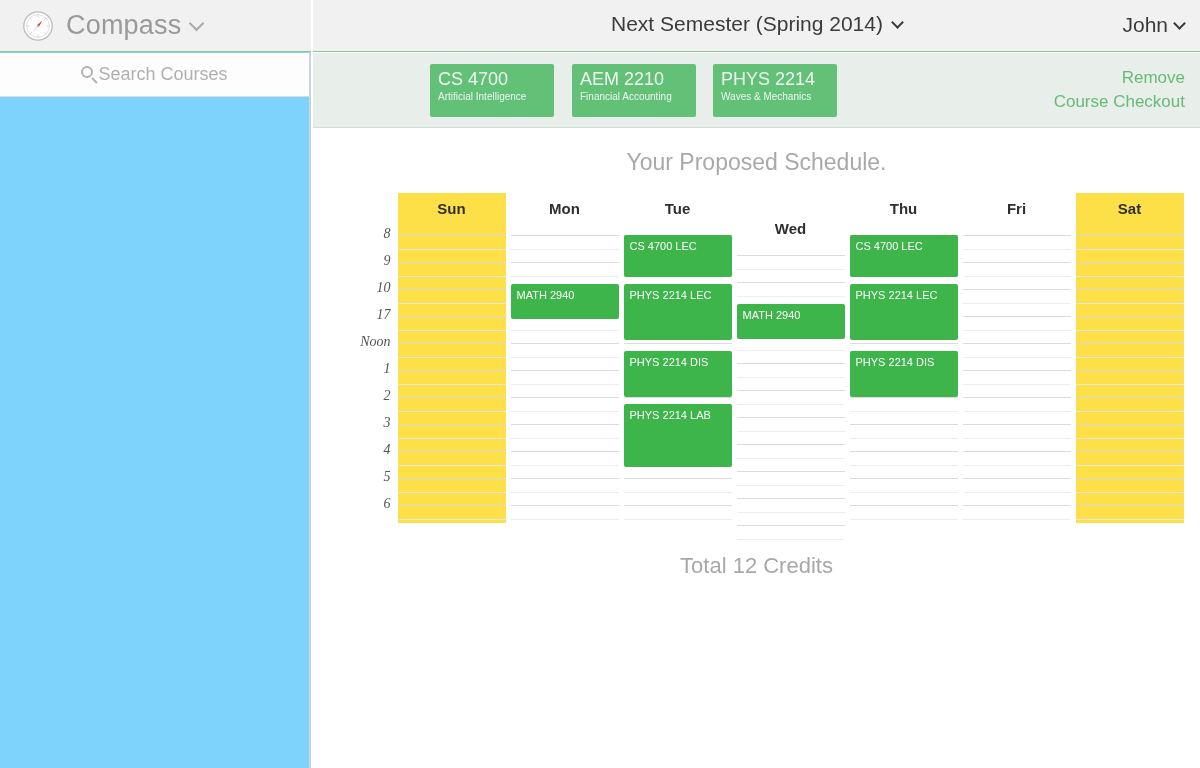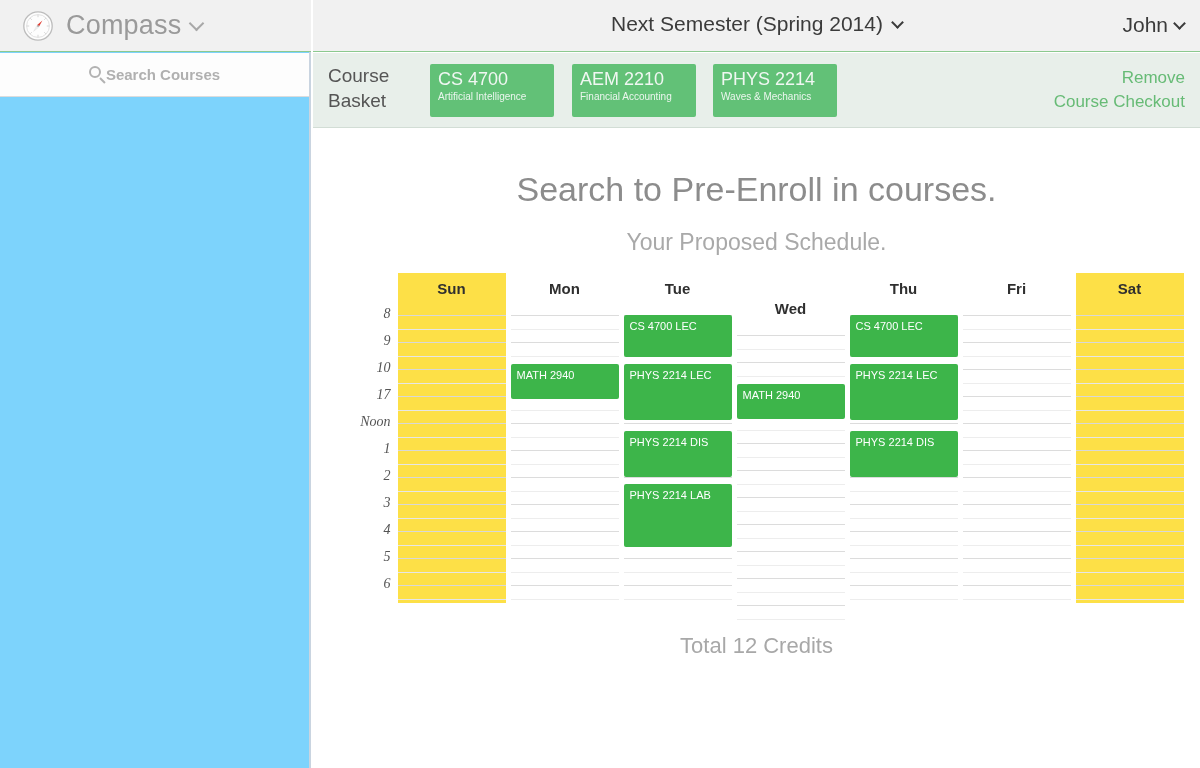--- a/index.html
+++ b/index.html
@@ -42,21 +42,21 @@
   .mag { width: 17px; height: 17px; position: relative; flex: 0 0 17px; }
   .mag i {
     position: absolute; left: 0; top: 0; width: 12px; height: 12px;
     border: 2px solid #b2b2b2; border-radius: 50%;
   }
   .mag b {
     position: absolute; left: 11px; top: 11px; width: 7px; height: 2px;
     background: #b2b2b2; transform: rotate(45deg); transform-origin: left center;
   }
   #search-placeholder {
-    font-size: 15px; color: #b0b0b0; font-weight: 700;
+    font-size: 18px; color: #b0b0b0; font-weight: 400;
   }
 
   
   #topbar {
     position: absolute; left: 313px; top: 0; width: 887px; height: 52px;
     background: #f1f1f1; border-bottom: 1px solid #8cc98f;
   }
   #semester-select {
     position: absolute; left: 0; right: 0; top: 12px; text-align: center;
     font-size: 21px; color: #3b3b3b; font-weight: 400;
@@ -177,24 +177,20 @@
   <div id="topbar">
     <div id="semester-select">
       <span>Next Semester (Spring 2014)</span><i class="chev"></i>
     </div>
     <div id="user-menu">
       <span>John</span><i class="chev"></i>
     </div>
   </div>
 
   <div id="basket">
-    <div id="basket-label">
-      <div>Course</div>
-      <div>Basket</div>
-    </div>
     <div id="basket-chips">
         <div class="course-chip" style="left: 117px;">
           <div class="chip-code">CS 4700</div>
           <div class="chip-title">Artificial Intelligence</div>
         </div>
         <div class="course-chip" style="left: 259px;">
           <div class="chip-code">AEM 2210</div>
           <div class="chip-title">Financial Accounting</div>
         </div>
         <div class="course-chip" style="left: 400px;">
@@ -202,21 +198,20 @@
           <div class="chip-title">Waves &amp; Mechanics</div>
         </div>
       </div>
     <div id="basket-actions">
       <span class="basket-action">Remove</span>
       <span class="basket-action">Course Checkout</span>
     </div>
   </div>
 
   <div id="main">
-    <div id="h1">Search to Pre-Enroll in courses.</div>
     <div id="h2">Your Proposed Schedule.</div>
 
     <div id="schedule">
       <div class="timecol">
           <div class="time-label" style="top: 33px;">8</div>
           <div class="time-label" style="top: 60px;">9</div>
           <div class="time-label" style="top: 87px;">10</div>
           <div class="time-label" style="top: 114px;">17</div>
           <div class="time-label" style="top: 141px;">Noon</div>
           <div class="time-label" style="top: 168px;">1</div>

